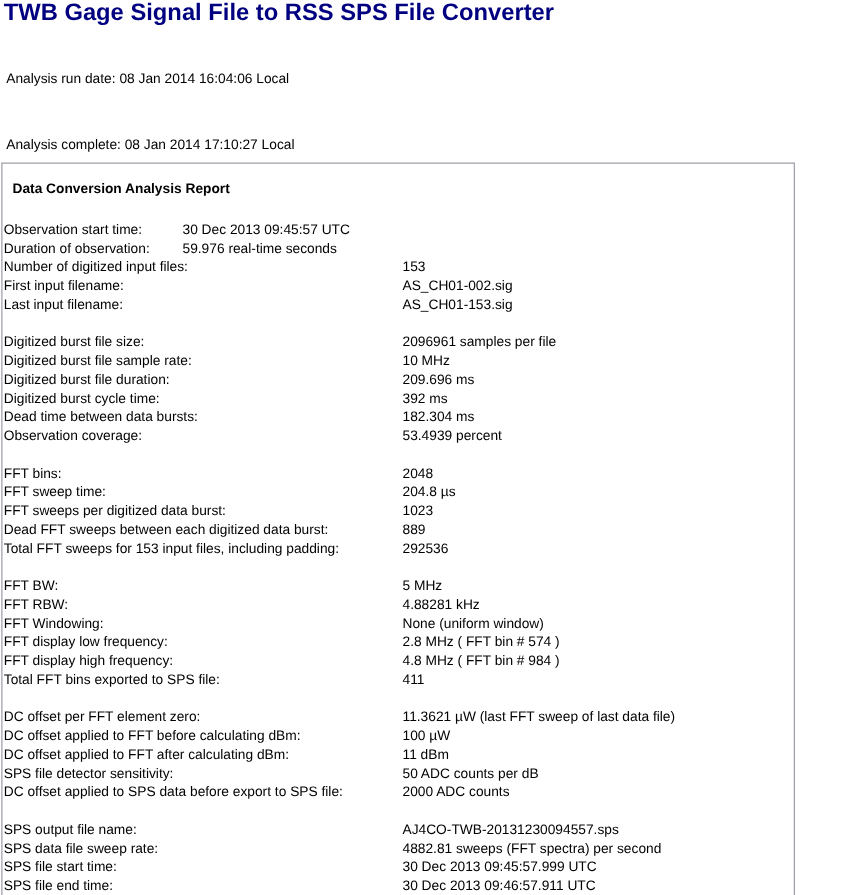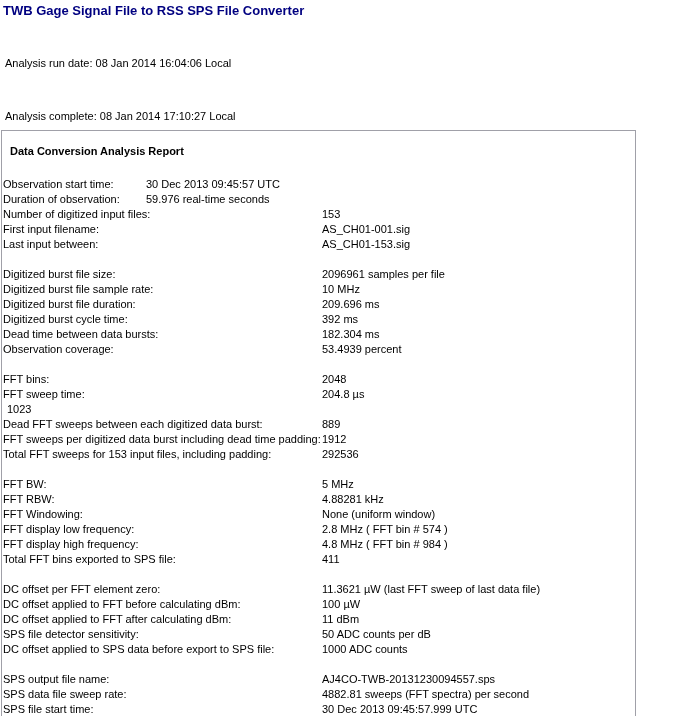--- a/index.html
+++ b/index.html
@@ -3,21 +3,21 @@
 <meta charset="utf-8">
 <style>
   html,body{margin:0;padding:0;}
   body{
     width:673px;height:716px;background:var(--bg,#ffffff);
     font-family:"Liberation Sans",sans-serif;font-size:11px;color:var(--text,#000000);
     overflow:hidden;
   }
   .top-block{padding:2px 0 0 3px;}
   .page-title{
-    color:var(--title,#000080);font-weight:bold;font-size:13px;line-height:17px;
+    color:var(--title,#000080);font-weight:bold;font-size:19px;line-height:17px;
     white-space:nowrap;
   }
   .meta-line{line-height:17px;padding-left:2px;white-space:nowrap;margin-top:36px;}
   .meta-label::after{content:": ";}
   .report-box{
     margin-left:1px;margin-top:5px;width:635px;height:638px;
     box-sizing:border-box;border:1px solid var(--border,#a0a0a8);
     padding:13px 0 0 1px;overflow:hidden;background:var(--bg,#ffffff);
   }
   .report-heading{
@@ -58,24 +58,24 @@
           <span class="val">59.976 real-time seconds</span>
         </div>
       </div>
       <div class="section sec-input-files">
         <div class="row">
           <span class="lbl">Number of digitized input files:</span>
           <span class="val">153</span>
         </div>
         <div class="row">
           <span class="lbl">First input filename:</span>
-          <span class="val">AS_CH01-001.sig</span>
+          <span class="val">AS_CH01-002.sig</span>
         </div>
         <div class="row">
-          <span class="lbl">Last input between:</span>
+          <span class="lbl">Last input filename:</span>
           <span class="val">AS_CH01-153.sig</span>
         </div>
       </div>
       <div class="section sec-burst">
         <div class="row">
           <span class="lbl">Digitized burst file size:</span>
           <span class="val">2096961 samples per file</span>
         </div>
         <div class="row">
           <span class="lbl">Digitized burst file sample rate:</span>
@@ -101,29 +101,26 @@
       <div class="section sec-fft-sweeps">
         <div class="row">
           <span class="lbl">FFT bins:</span>
           <span class="val">2048</span>
         </div>
         <div class="row">
           <span class="lbl">FFT sweep time:</span>
           <span class="val">204.8 µs</span>
         </div>
         <div class="row">
+          <span class="lbl">FFT sweeps per digitized data burst:</span>
           <span class="val">1023</span>
         </div>
         <div class="row">
           <span class="lbl">Dead FFT sweeps between each digitized data burst:</span>
           <span class="val">889</span>
-        </div>
-        <div class="row">
-          <span class="lbl">FFT sweeps per digitized data burst including dead time padding:</span>
-          <span class="val">1912</span>
         </div>
         <div class="row">
           <span class="lbl">Total FFT sweeps for 153 input files, including padding:</span>
           <span class="val">292536</span>
         </div>
       </div>
       <div class="section sec-fft-freq">
         <div class="row">
           <span class="lbl">FFT BW:</span>
           <span class="val">5 MHz</span>
@@ -161,21 +158,21 @@
         <div class="row">
           <span class="lbl">DC offset applied to FFT after calculating dBm:</span>
           <span class="val">11 dBm</span>
         </div>
         <div class="row">
           <span class="lbl">SPS file detector sensitivity:</span>
           <span class="val">50 ADC counts per dB</span>
         </div>
         <div class="row">
           <span class="lbl">DC offset applied to SPS data before export to SPS file:</span>
-          <span class="val">1000 ADC counts</span>
+          <span class="val">2000 ADC counts</span>
         </div>
       </div>
       <div class="section sec-sps-output">
         <div class="row">
           <span class="lbl">SPS output file name:</span>
           <span class="val">AJ4CO-TWB-20131230094557.sps</span>
         </div>
         <div class="row">
           <span class="lbl">SPS data file sweep rate:</span>
           <span class="val">4882.81 sweeps (FFT spectra) per second</span>

